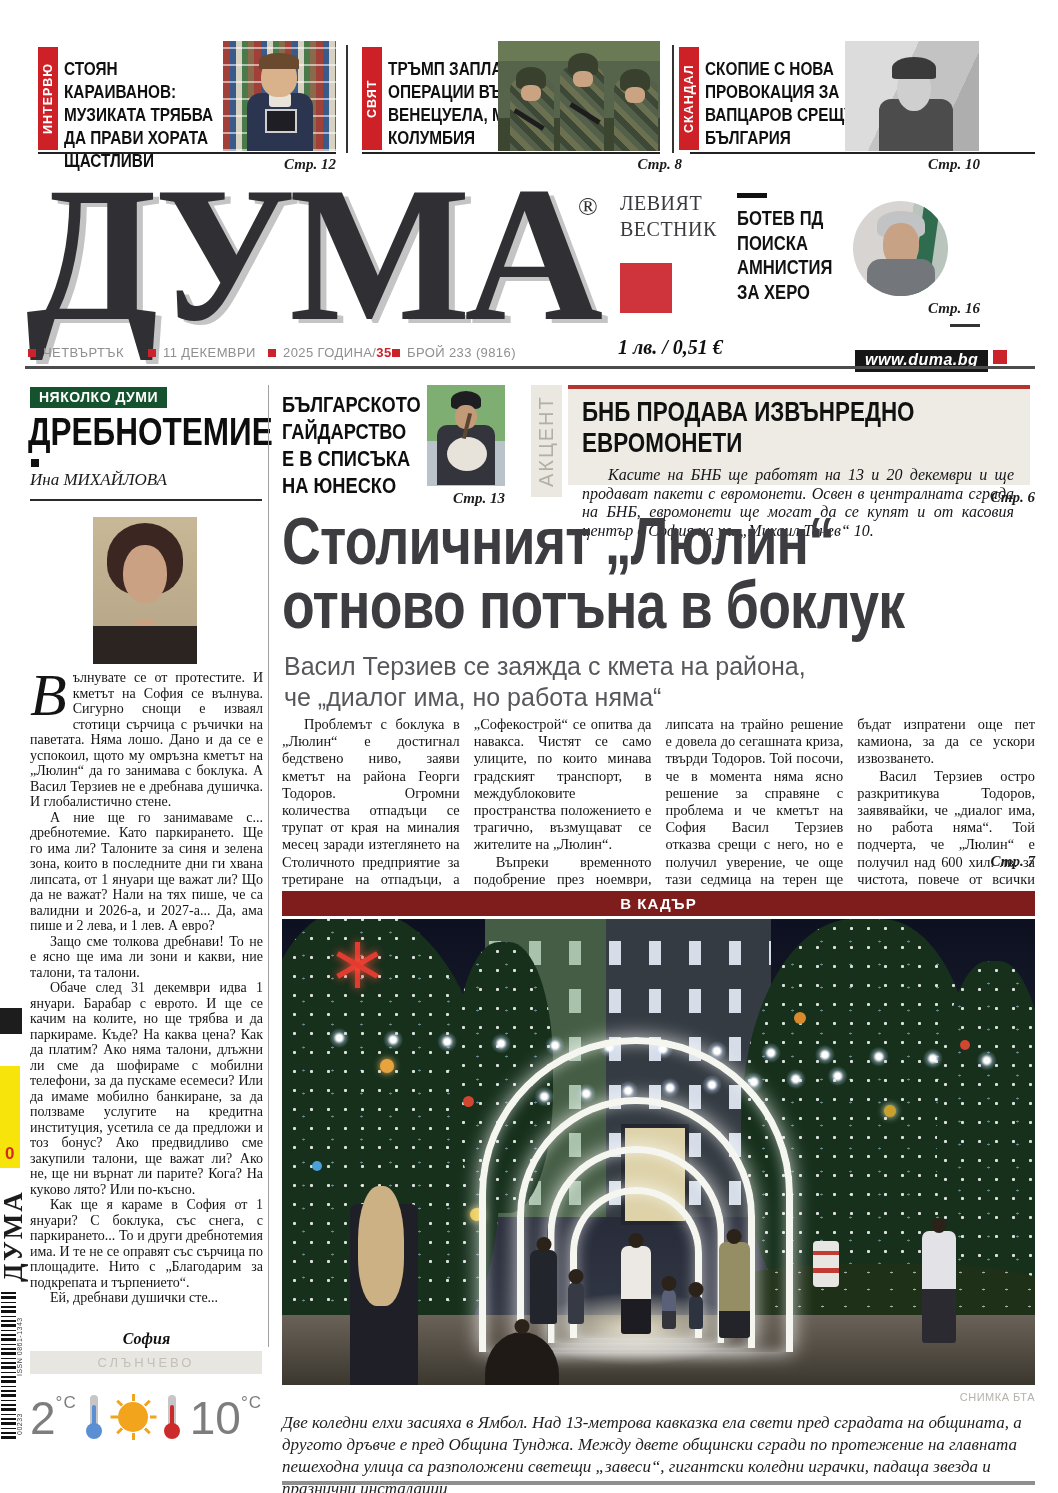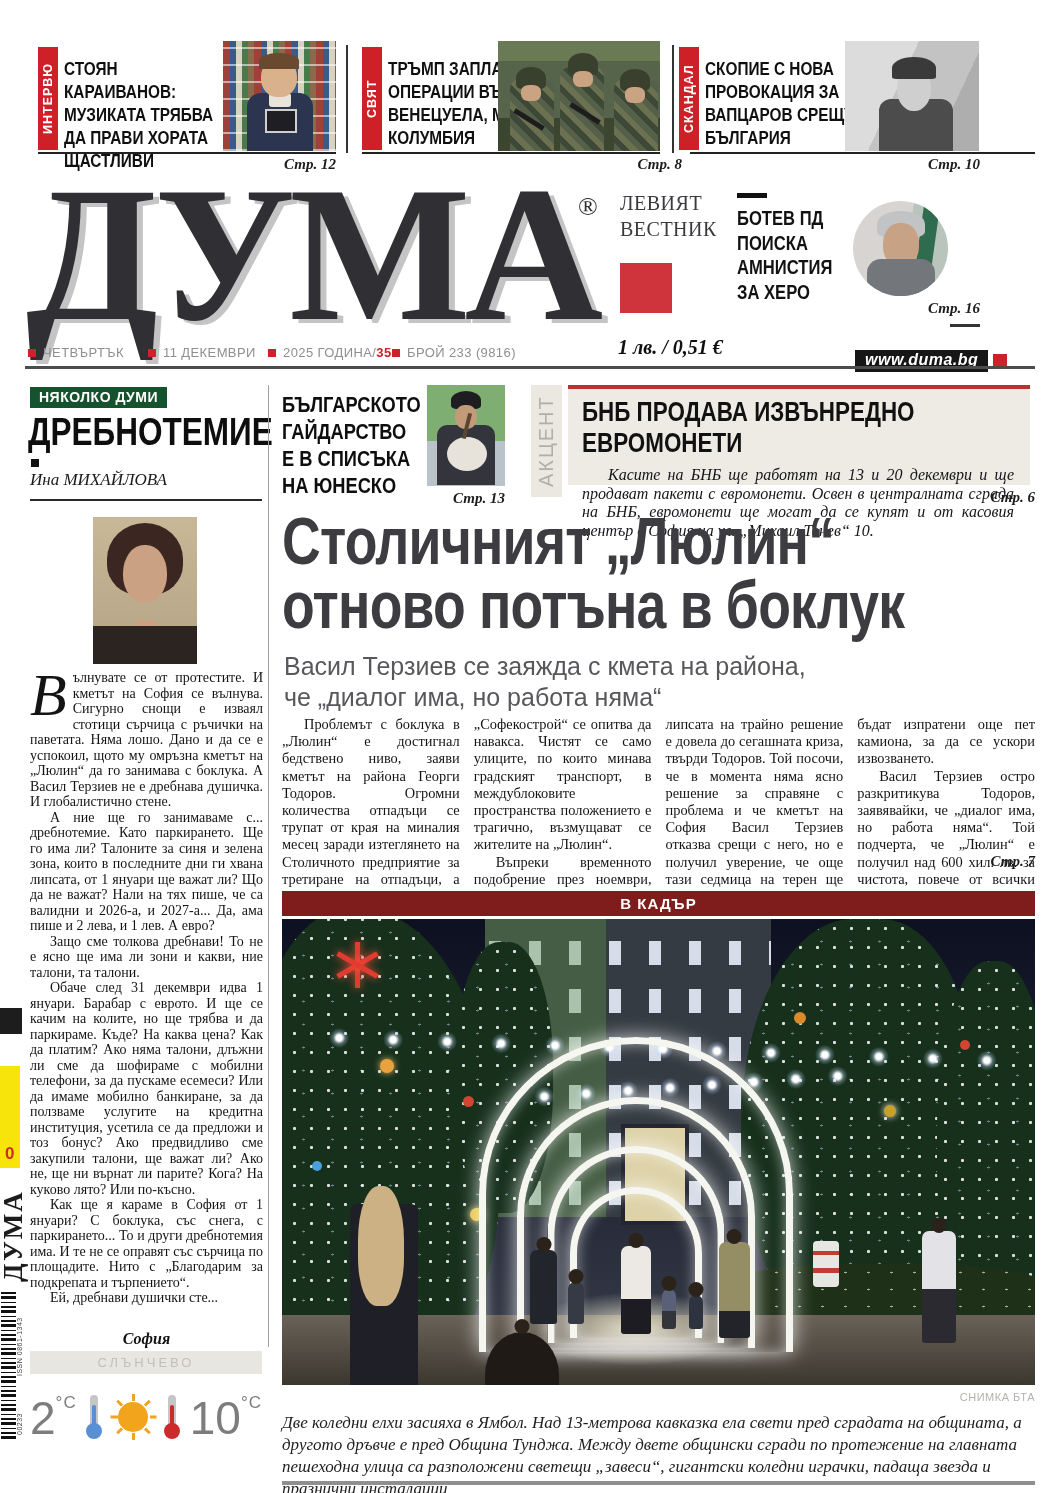--- a/index.html
+++ b/index.html
@@ -238,21 +238,21 @@
     </div>
   <div class="abs circlephoto" style="left:853px;top:201px;width:95px;height:95px;">
     <i class="strip"></i>
       <i class="hair"></i>
       <i class="face"></i>
       <i class="jack"></i>
   </div>
   <div class="abs tpage pref" style="left:912px;top:300px;width:68px;">Стр. 16</div>
   <div class="abs" style="left:950px;top:324px;width:30px;height:3px;background:#333;"></div>
 
-  <div class="abs" style="left:855px;top:350px;display:flex;align-items:center;">
+  <div class="abs" style="left:855px;top:350px;display:flex;">
     <span class="webbar">www.duma.bg</span>
     <span style="display:inline-block;width:14px;height:14px;background:#cc2229;margin-left:5px;"></span>
   </div>
 
   <span class="d-item" style="left:28px;top:345px;"><i class="rsq"></i><span>ЧЕТВЪРТЪК</span></span>
   <span class="d-item" style="left:148px;top:345px;"><i class="rsq"></i><span>11 ДЕКЕМВРИ</span></span>
   <span class="d-item" style="left:268px;top:345px;"><i class="rsq"></i><span>2025 ГОДИНА/</span><span class="yearno">35</span></span>
   <span class="d-item" style="left:392px;top:345px;"><i class="rsq"></i><span>БРОЙ 233 (9816)</span></span>
   <div class="abs mainrule" style="left:25px;top:366px;width:1010px;height:3px;"></div>
 

